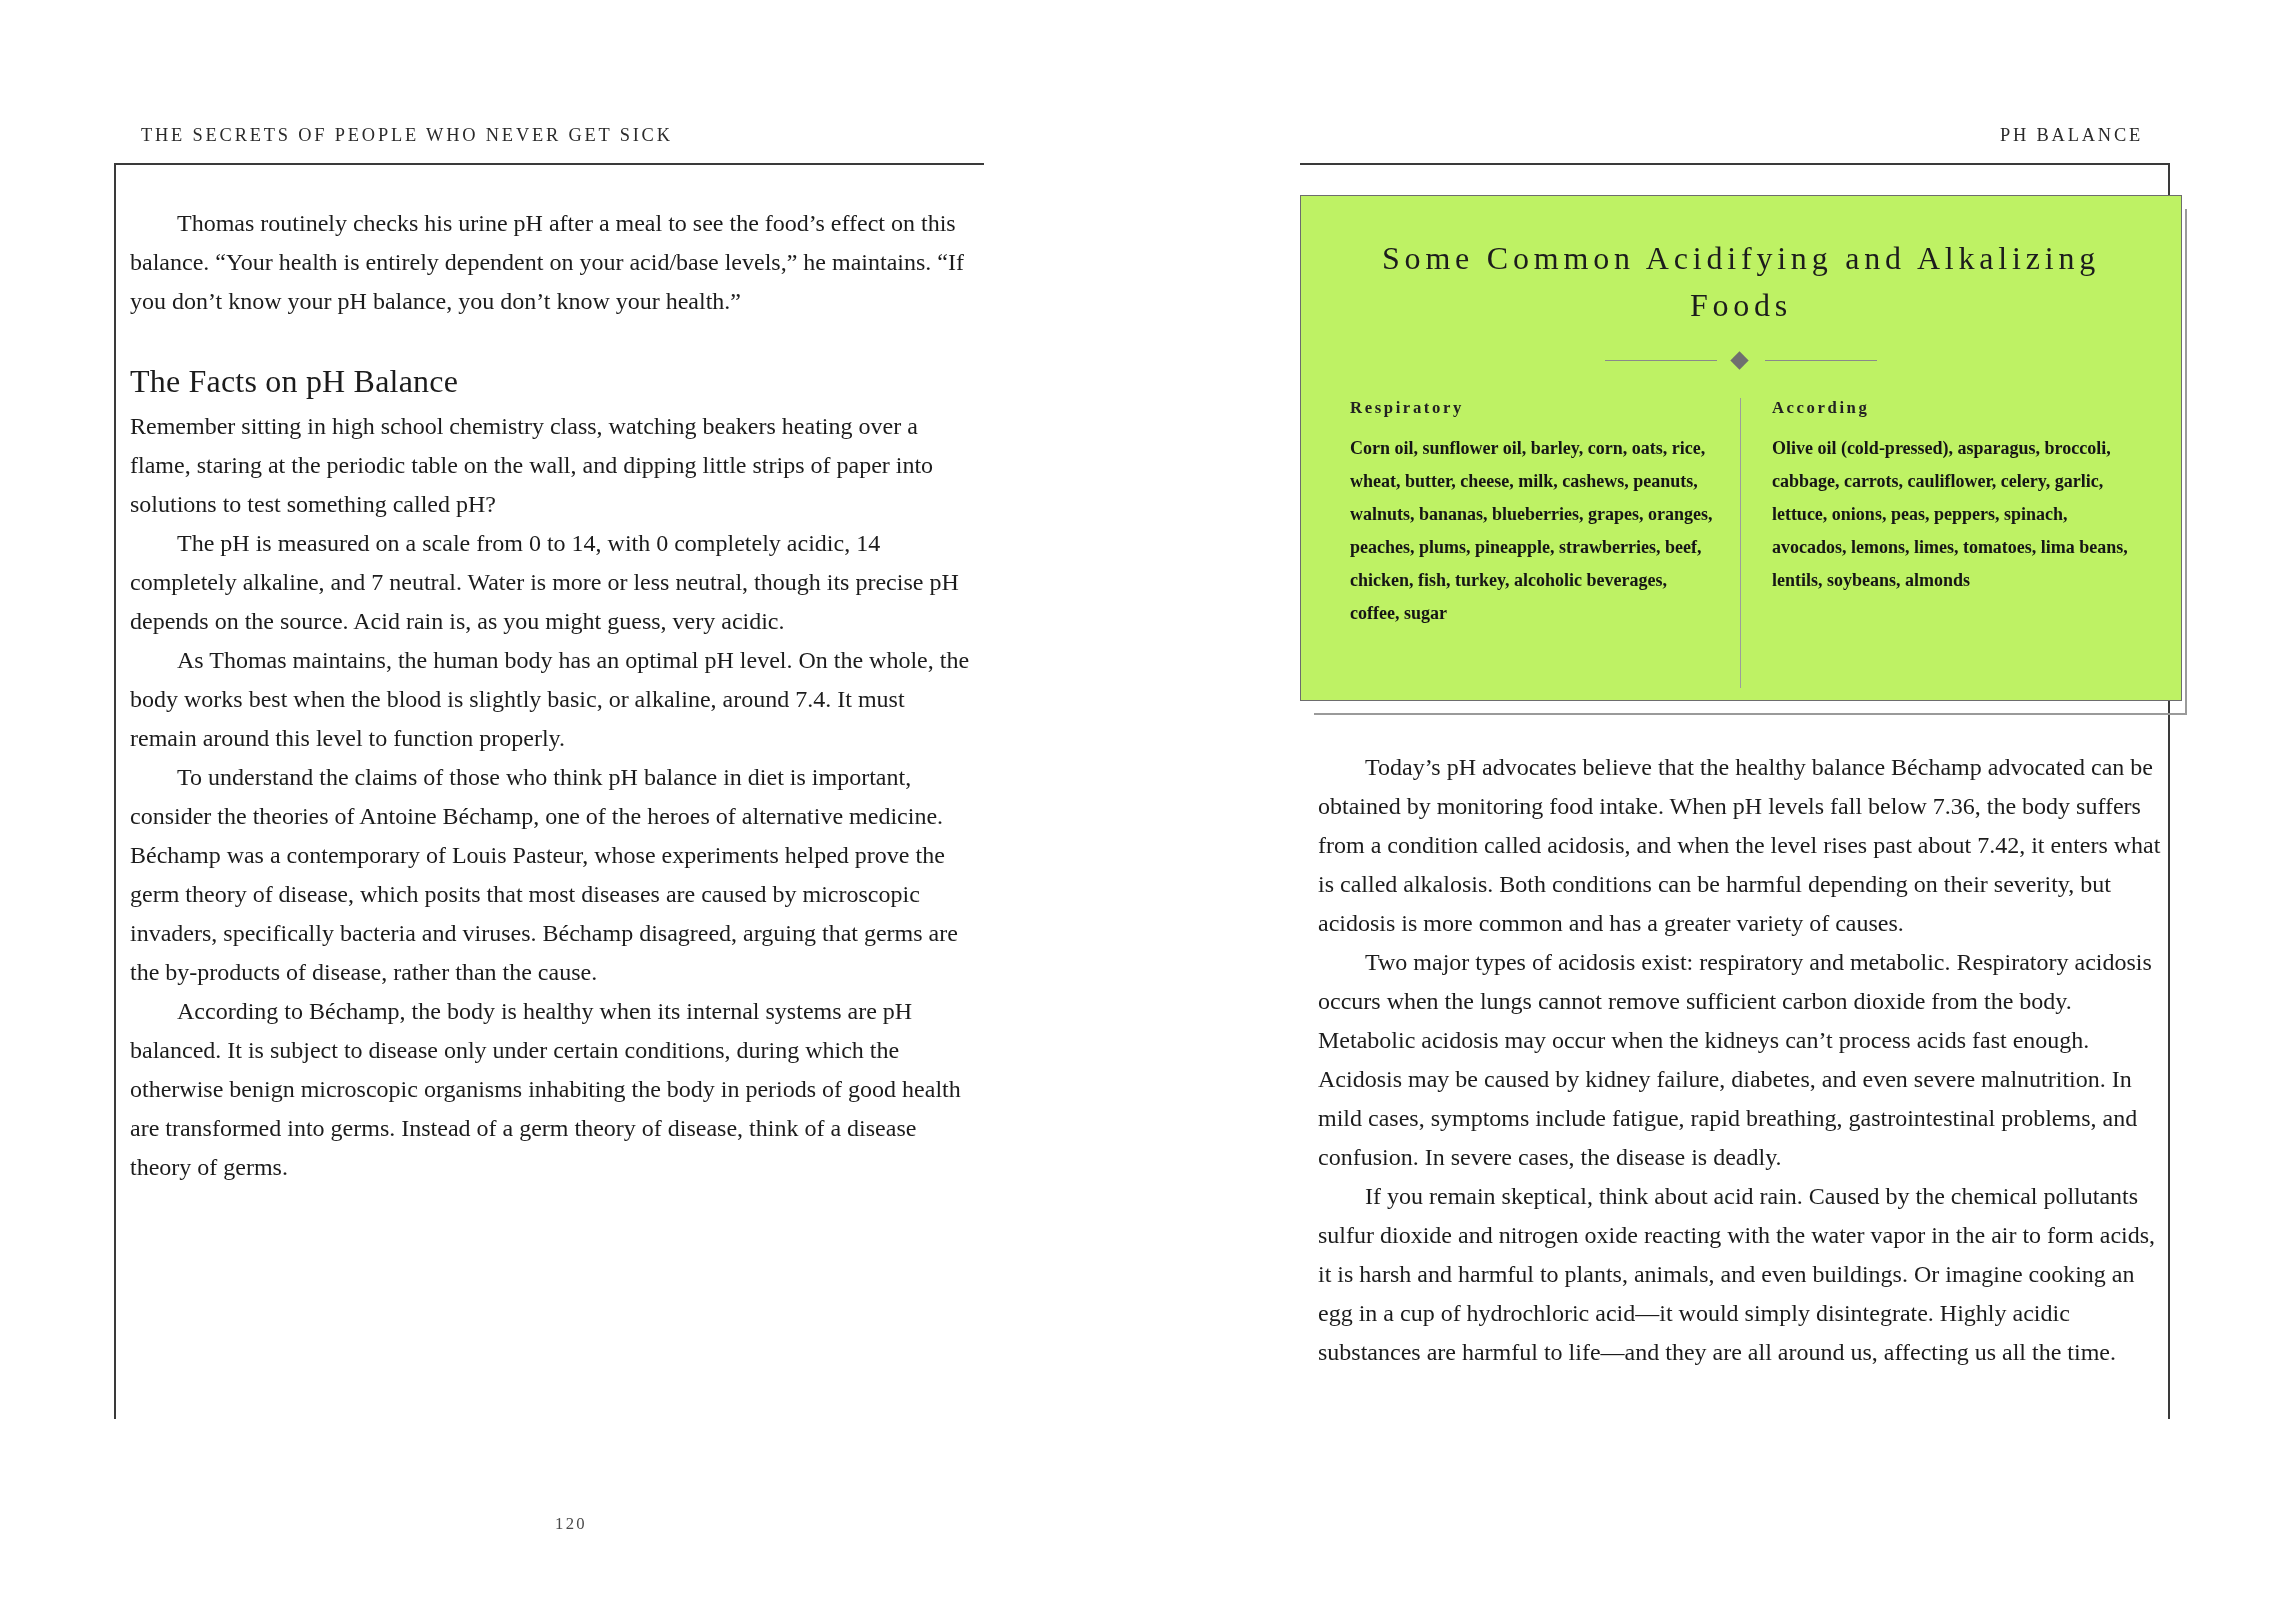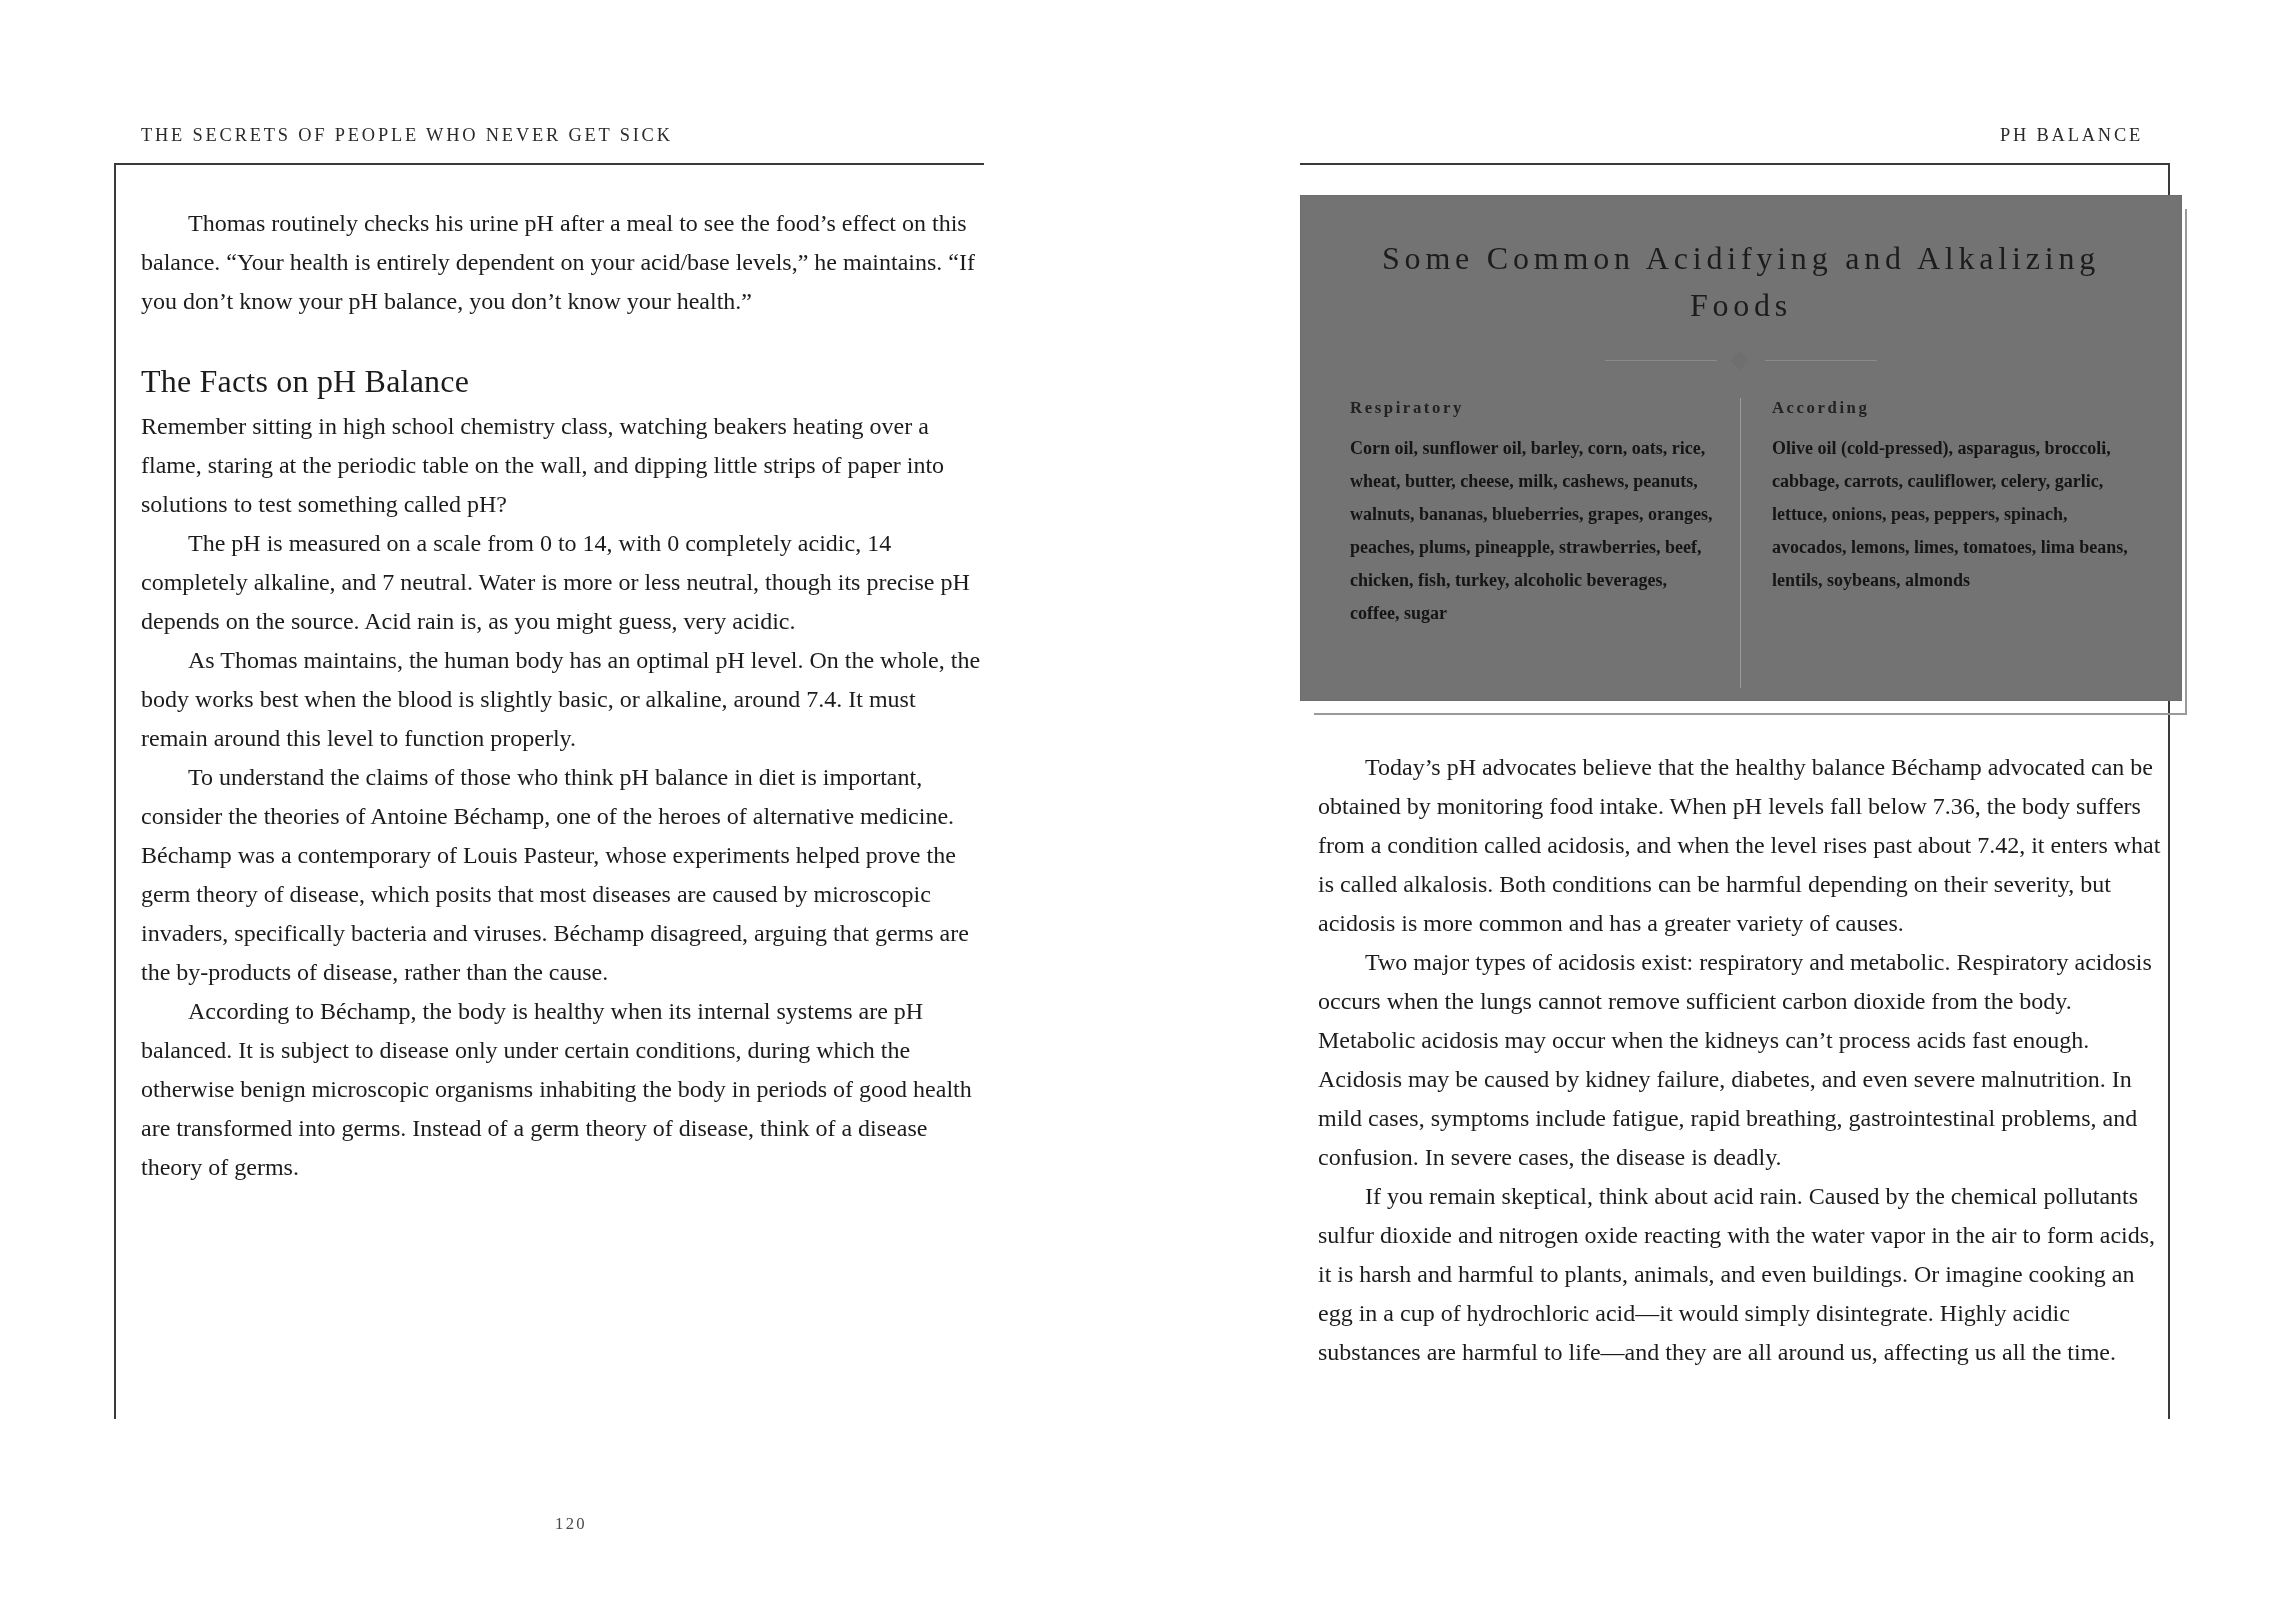--- a/index.html
+++ b/index.html
@@ -55,21 +55,21 @@
 
   
   .col {
     position: absolute;
     width: 843px;
     font-size: 24px;
     line-height: 39px;
     color: #1c1c1c;
     text-align: left;
   }
-  .col.left  { left: 141px; top: 204px; }
+  .col.left  { left: 130px; top: 204px; }
   .col.right { left: 1318px; top: 748px; width: 848px; }
 
   .col p { margin: 0; }
   .col p.indent { text-indent: 47px; }
 
   h2.section-title {
     font-size: 32px;
     font-weight: normal;
     margin: 39px 0 5.3px 0;
     line-height: 42px;
@@ -111,21 +111,21 @@
     height: 1.8px;
     background: #9a9a9a;
   }
   .box {
     position: absolute;
     left: 0;
     top: 0;
     width: 882px;
     height: 506px;
     border: 1.8px solid #6d6d6d;
-    background: #737373;
+    background: #bef264;
     box-sizing: border-box;
   }
   .box-title {
     margin: 39px 58px 0 58px;
     text-align: center;
     font-size: 32px;
     letter-spacing: 4.8px;
     line-height: 47px;
     color: #1c1c1c;
     font-weight: normal;

